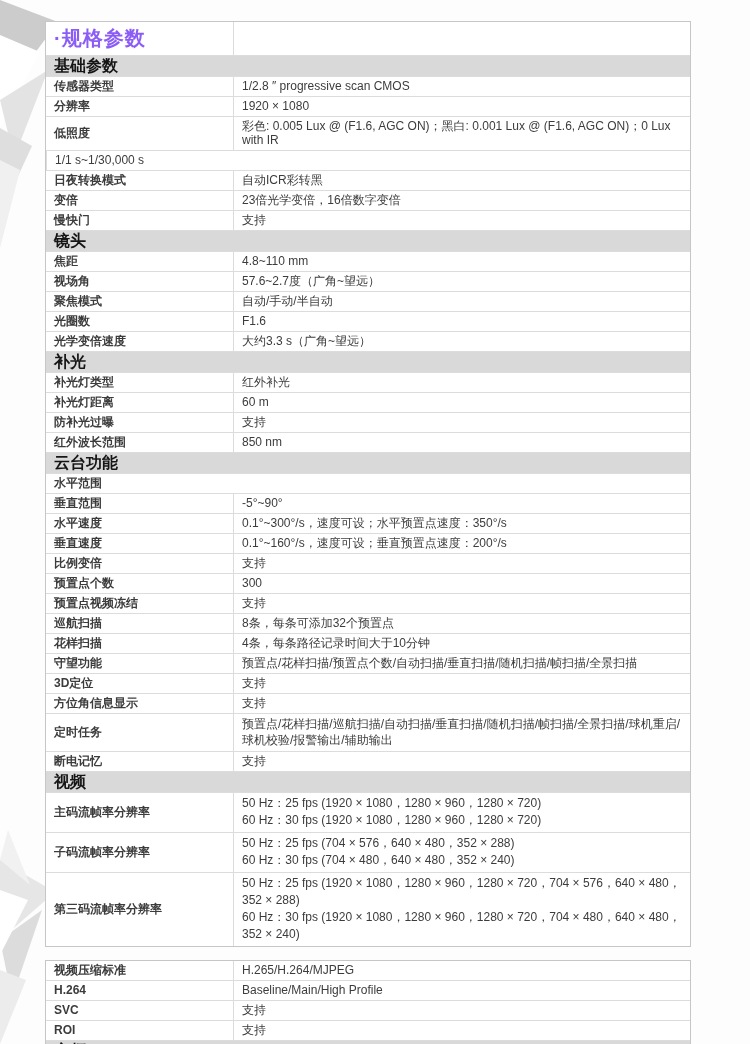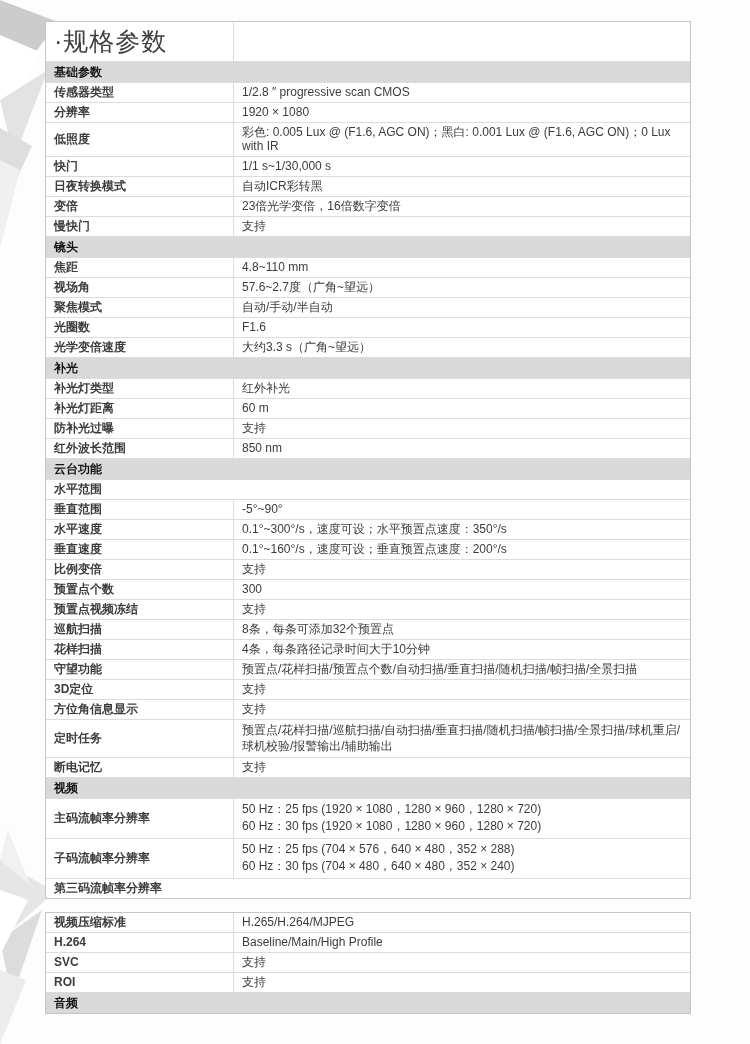--- a/index.html
+++ b/index.html
@@ -30,29 +30,29 @@
   .seg{
     border:1px solid var(--outer-border);
     background:#fff;
   }
   .seg > * + *{border-top:1px solid var(--row-border);}
   .title-row{display:flex;align-items:stretch;min-height:33px;}
   .title-cell{
     flex:0 0 187px;
     display:flex;align-items:center;
     padding:3px 8px;
-    font-size:25px;font-weight:normal;color:#404040;
+    font-size:20px;font-weight:bold;color:#8b5cf6;
     letter-spacing:1px;
   }
   .title-rest{flex:1;border-left:1px solid var(--row-border);}
   .shead{
     background:var(--header-bg);
     font-weight:bold;
     color:var(--header-text);
-    font-size:12px;
+    font-size:16px;
     line-height:14px;
     padding:3px 8px;
   }
   .trow{display:flex;align-items:stretch;font-size:12px;}
   .tlabel{
     flex:0 0 187px;
     display:flex;align-items:center;
     padding:2px 8px 3px;
     line-height:14px;
     font-weight:bold;
@@ -105,21 +105,20 @@
           <div>1920 × 1080</div>
         </div>
       </div>
       <div class="trow">
         <div class="tlabel">低照度</div>
         <div class="tvalue">
           <div>彩色: 0.005 Lux @ (F1.6, AGC ON)；黑白: 0.001 Lux @ (F1.6, AGC ON)；0 Lux with IR</div>
         </div>
       </div>
       <div class="trow">
-        <div class="tlabel">快门</div>
         <div class="tvalue">
           <div>1/1 s~1/30,000 s</div>
         </div>
       </div>
       <div class="trow">
         <div class="tlabel">日夜转换模式</div>
         <div class="tvalue">
           <div>自动ICR彩转黑</div>
         </div>
       </div>
@@ -283,20 +282,24 @@
       </div>
       <div class="trow multi">
         <div class="tlabel">子码流帧率分辨率</div>
         <div class="tvalue">
           <div class="line">50 Hz：25 fps (704 × 576，640 × 480，352 × 288)</div>
           <div class="line">60 Hz：30 fps (704 × 480，640 × 480，352 × 240)</div>
         </div>
       </div>
       <div class="trow multi">
         <div class="tlabel">第三码流帧率分辨率</div>
+        <div class="tvalue">
+          <div class="line">50 Hz：25 fps (1920 × 1080，1280 × 960，1280 × 720，704 × 576，640 × 480，352 × 288)</div>
+          <div class="line">60 Hz：30 fps (1920 × 1080，1280 × 960，1280 × 720，704 × 480，640 × 480，352 × 240)</div>
+        </div>
       </div>
     </div>
 <div class="tgap"></div>
     <div class="seg">
       <div class="trow">
         <div class="tlabel">视频压缩标准</div>
         <div class="tvalue">
           <div>H.265/H.264/MJPEG</div>
         </div>
       </div>

